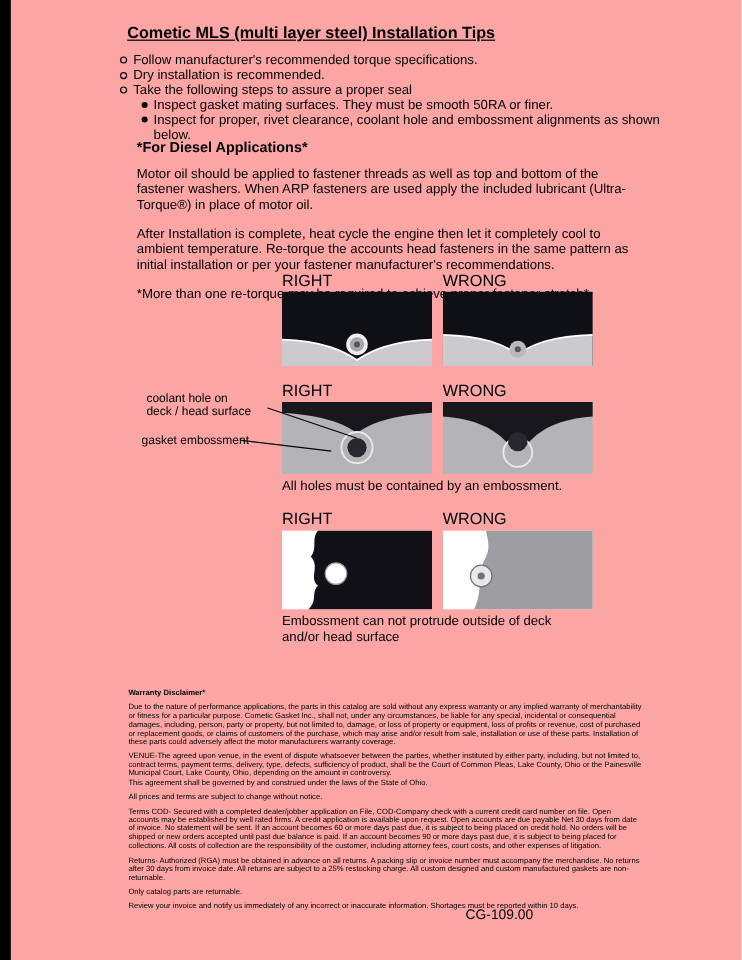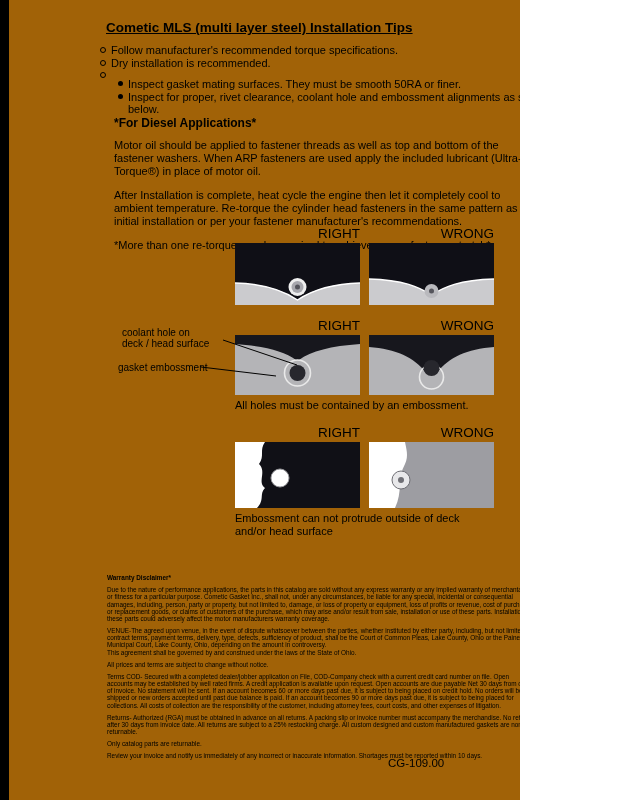--- a/index.html
+++ b/index.html
@@ -1,16 +1,16 @@
 <!DOCTYPE html>
 <html><head>
 <meta charset="utf-8">
 <style>
   html,body{margin:0;padding:0;background:#ffffff;}
-  .page{position:relative;width:520px;height:800px;background:#a16207;color:#000;
+  .page{position:relative;width:618px;height:800px;background:#fca5a5;color:#000;
         font-family:"Liberation Sans",sans-serif;overflow:hidden;}
   .left-bar{position:absolute;left:0;top:0;width:9px;height:800px;background:#000;}
 
   .title{position:absolute;left:106px;top:20px;margin:0;font-size:13.5px;font-weight:bold;
          text-decoration:underline;white-space:nowrap;}
 
   .tips{position:absolute;left:100px;top:44px;width:460px;font-size:11px;line-height:12.5px;}
   .tip{display:flex;align-items:flex-start;margin-bottom:0;}
   .tip .ob{flex:0 0 auto;width:4px;height:4px;border:1px solid #000;border-radius:50%;
            margin:3px 5px 0 0;}
@@ -19,21 +19,21 @@
            margin:3px 5px 0 0;}
 
   .diesel{position:absolute;left:114px;top:116px;width:436px;}
   .dheading{font-size:12px;font-weight:bold;margin:0 0 9px 0;}
   .body{font-size:11px;line-height:13px;margin:0 16px 11px 0;}
   .note{margin-top:3px;}
 
   .diagrams{position:absolute;left:100px;top:226px;width:470px;}
   .drow{margin-bottom:13px;position:relative;}
   .dgrid{display:grid;grid-template-columns:125px 125px;column-gap:9px;margin-left:135px;}
-  .dhead{font-size:13.5px;text-align:right;height:17px;}
+  .dhead{font-size:13.5px;text-align:left;height:17px;}
   .dimg{line-height:0;}
   .dimg svg{display:block;}
   .dcap{grid-column:1 / 3;font-size:11px;line-height:13px;margin-top:4px;}
   .prewrap{white-space:pre-line;}
 
   .callout{position:absolute;font-size:10px;line-height:11px;white-space:pre-line;}
   .c1{left:22px;top:9px;width:110px;text-align:left;}
   .c2{left:18px;top:44px;}
   .callout-lines{position:absolute;left:0;top:0;pointer-events:none;}
 
@@ -55,35 +55,36 @@
     <div class="tip">
       <span class="ob"></span>
       <span>Follow manufacturer's recommended torque specifications.</span>
     </div>
     <div class="tip">
       <span class="ob"></span>
       <span>Dry installation is recommended.</span>
     </div>
     <div class="tip">
       <span class="ob"></span>
+      <span>Take the following steps to assure a proper seal</span>
     </div>
     <div class="tip sub">
       <span class="fb"></span>
       <span>Inspect gasket mating surfaces.  They must be smooth 50RA or finer.</span>
     </div>
     <div class="tip sub">
       <span class="fb"></span>
       <span>Inspect for proper, rivet clearance, coolant hole and embossment alignments as shown below.</span>
     </div>
   </div>
 
   <div class="diesel">
     <div class="dheading">*For Diesel Applications*</div>
     <p class="body">Motor oil should be applied to fastener threads as well as top and bottom of the fastener washers. When ARP fasteners are used apply the included lubricant (Ultra-Torque®) in place of motor oil.</p>
-    <p class="body">After Installation is complete, heat cycle the engine then let it completely cool to ambient temperature. Re-torque the cylinder head fasteners in the same pattern as initial installation or per your fastener manufacturer's recommendations.</p>
+    <p class="body">After Installation is complete, heat cycle the engine then let it completely cool to ambient temperature. Re-torque the accounts head fasteners in the same pattern as initial installation or per your fastener manufacturer's recommendations.</p>
     <p class="body note">*More than one re-torque may be required to achieve proper fastener stretch*</p>
   </div>
 
   <div class="diagrams">
 
     <div class="drow">
       <div class="dgrid">
         <div class="dhead">RIGHT</div>
         <div class="dhead">WRONG</div>
         <div class="dimg">

